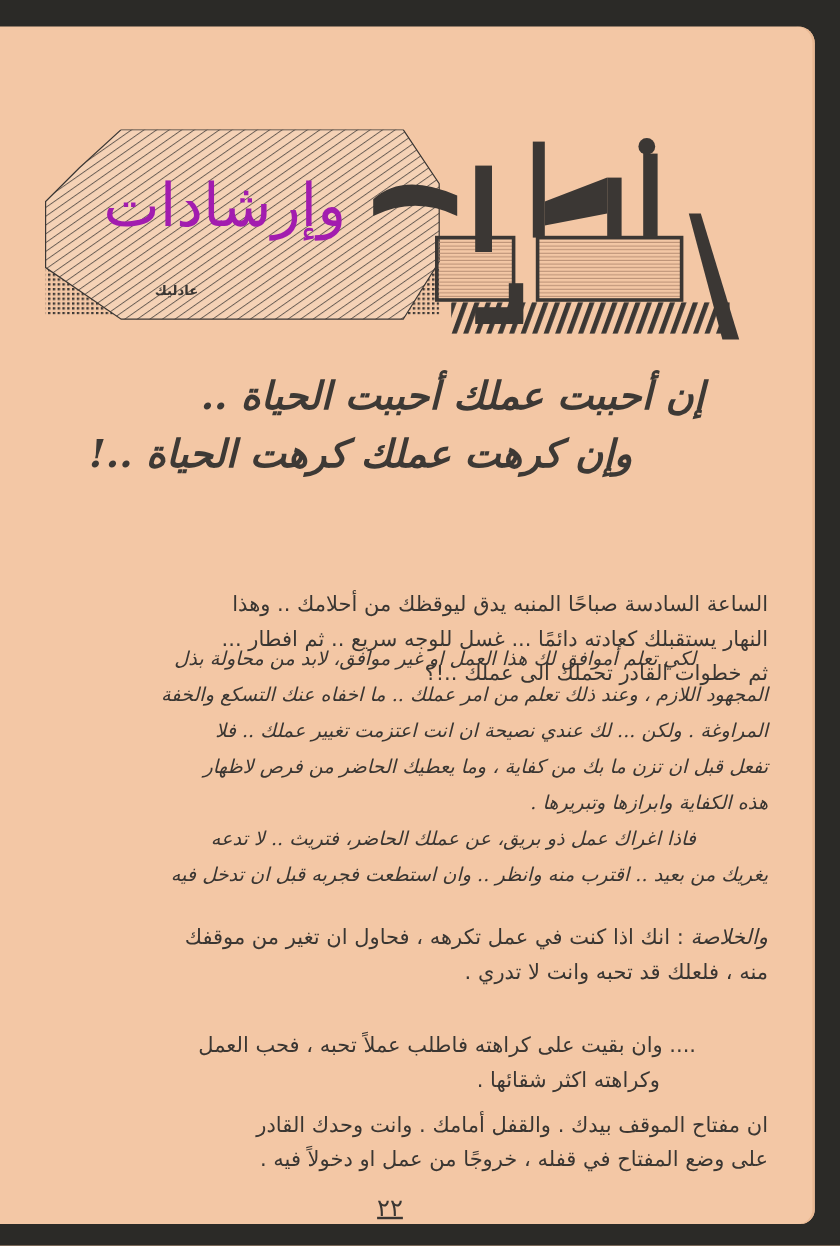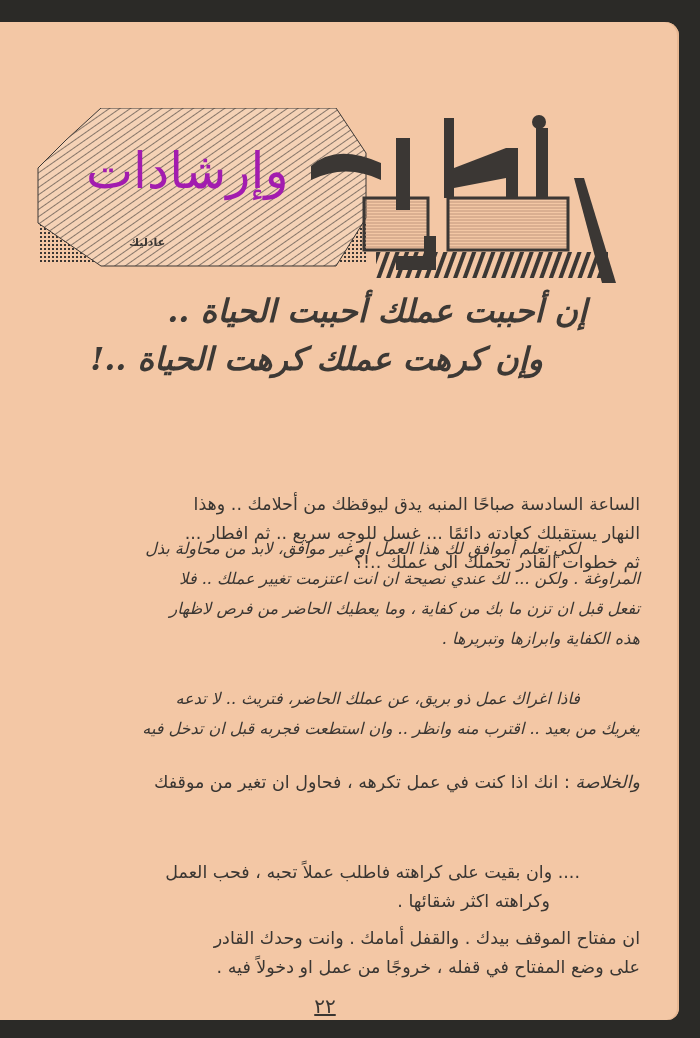--- a/index.html
+++ b/index.html
@@ -24,27 +24,27 @@
     .word-small {
       position: absolute; left: 50px; top: 38px;
       font-size: 50px; color: #a21caf; direction: rtl;
       font-family: "DejaVu Serif", serif; line-height: 1;
     }
     .byline {
       position: absolute; left: 93px; top: 128px;
       font-size: 11px; color: #3a3633; direction: rtl; font-weight: bold;
     }
     .headline {
-      position: absolute; right: 92px; top: 265px;
+      position: absolute; right: 92px; top: 284px;
       width: 520px; direction: rtl; text-align: right;
       font-family: "DejaVu Serif", serif; font-weight: bold;
       color: #3d3935; font-size: 32px; line-height: 48px;
       font-style: italic;
     }
-    .headline .l2 { margin-right: 44px; display: block; }
+    .headline .l2 { margin-right: 60px; display: block; }
     .body-text {
       position: absolute; left: 40px; top: 420px; width: 600px;
       direction: rtl; text-align: right; color: #3a3632;
       font-family: "DejaVu Sans", sans-serif;
     }
     .typed { font-size: 17.5px; line-height: 29px; }
     .hand {
       font-family: "DejaVu Serif", serif; font-style: italic;
       font-size: 16px; line-height: 30px;
     }
@@ -117,33 +117,35 @@
   </div>
 
   <div class="body-text">
     <div class="p1 typed">
       <div>الساعة السادسة صباحًا المنبه يدق ليوقظك من أحلامك .. وهذا</div>
       <div>النهار يستقبلك كعادته دائمًا ... غسل للوجه سريع .. ثم افطار ...</div>
       <div>ثم خطوات القادر تحملك الى عملك ..!؟</div>
     </div>
     <div class="p2 hand">
       <div class="indent">لكي تعلم أموافق لك هذا العمل او غير موافق، لابد من محاولة بذل</div>
+      <div>المجهود اللازم ، وعند ذلك تعلم من امر عملك .. ما اخفاه عنك التسكع والخفة</div>
       <div>المراوغة . ولكن ... لك عندي نصيحة ان انت اعتزمت تغيير عملك .. فلا</div>
       <div>تفعل قبل ان تزن ما بك من كفاية ، وما يعطيك الحاضر من فرص لاظهار</div>
       <div>هذه الكفاية وابرازها وتبريرها .</div>
     </div>
     <div class="p3 hand">
       <div class="indent">فاذا اغراك عمل ذو بريق، عن عملك الحاضر، فتريث .. لا تدعه</div>
       <div>يغريك من بعيد .. اقترب منه وانظر .. وان استطعت فجربه قبل ان تدخل فيه</div>
     </div>
     <div class="p4 typed">
       <div>
         <span class="lead-word">والخلاصة</span>
         <span>: انك اذا كنت في عمل تكرهه ، فحاول ان تغير من موقفك</span>
       </div>
+      <div>منه ، فلعلك قد تحبه وانت لا تدري .</div>
     </div>
     <div class="p5 typed">
       <div class="indent">.... وان بقيت على كراهته فاطلب عملاً تحبه ، فحب العمل</div>
       <div class="indent-l">وكراهته اكثر شقائها .</div>
     </div>
     <div class="p6 typed">
       <div>ان مفتاح الموقف بيدك . والقفل أمامك . وانت وحدك القادر</div>
       <div>على وضع المفتاح في قفله ، خروجًا من عمل او دخولاً فيه .</div>
     </div>
   </div>

